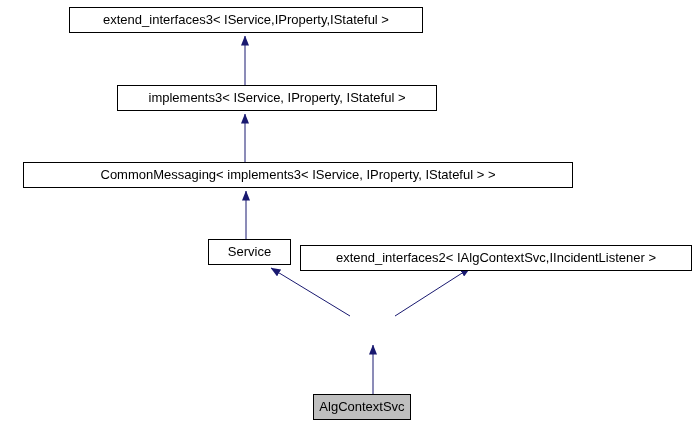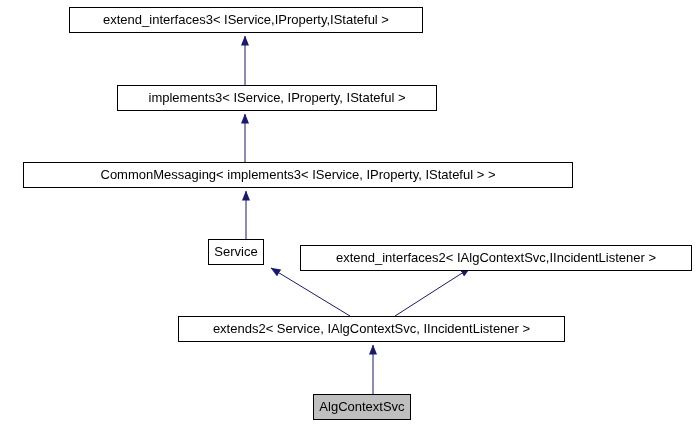--- a/index.html
+++ b/index.html
@@ -36,21 +36,21 @@
     overflow: hidden;
     cursor: pointer;
   }
   .node.selected {
     background: #bfbfbf;
     cursor: default;
   }
   .n0 { left: 69px;  top: 7px;   width: 354px; }
   .n1 { left: 86px;  top: 85px;  width: 320px; margin-left: 31px; }
   .n2 { left: 23px;   top: 162px; width: 550px; }
-  .n3 { left: 208px; top: 239px; width: 56px;  }
+  .n3 { left: 208px; top: 239px; width: 83px;  }
   .n4 { left: 300px; top: 239px; width: 392px; margin-top: 6px; }
   .n5 { left: 178px; top: 316px; width: 387px; }
   .n6 { left: 313px; top: 394px; width: 98px; }
 </style>
 </head>
 <body>
 
 <div class="diagram">
 
   <svg class="edges" viewBox="0 0 699 427" xmlns="http://www.w3.org/2000/svg">
@@ -70,17 +70,16 @@
   <div class="node n0">extend_interfaces3&lt; IService,IProperty,IStateful &gt;</div>
 
   <div class="node n1">implements3&lt; IService, IProperty, IStateful &gt;</div>
 
   <div class="node n2">CommonMessaging&lt; implements3&lt; IService, IProperty, IStateful &gt; &gt;</div>
 
   <div class="node n3">Service</div>
 
   <div class="node n4">extend_interfaces2&lt; IAlgContextSvc,IIncidentListener &gt;</div>
 
-  <div class="node n5">extends2&lt; Service, IAlgContextSvc, IIncidentListener &gt;</div>
 
   <div class="node n6 selected">AlgContextSvc</div>
 
 </div>
 
 </body></html>

